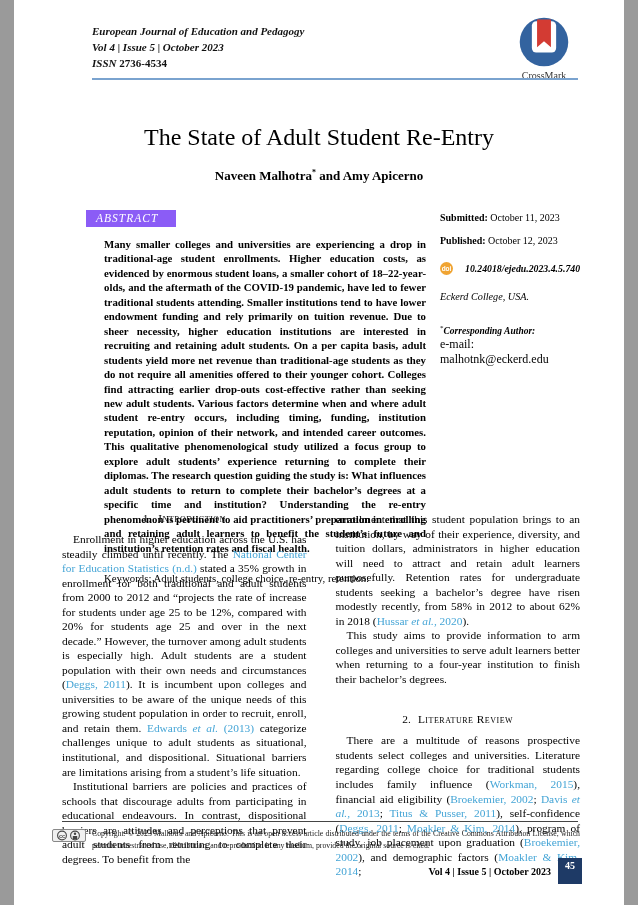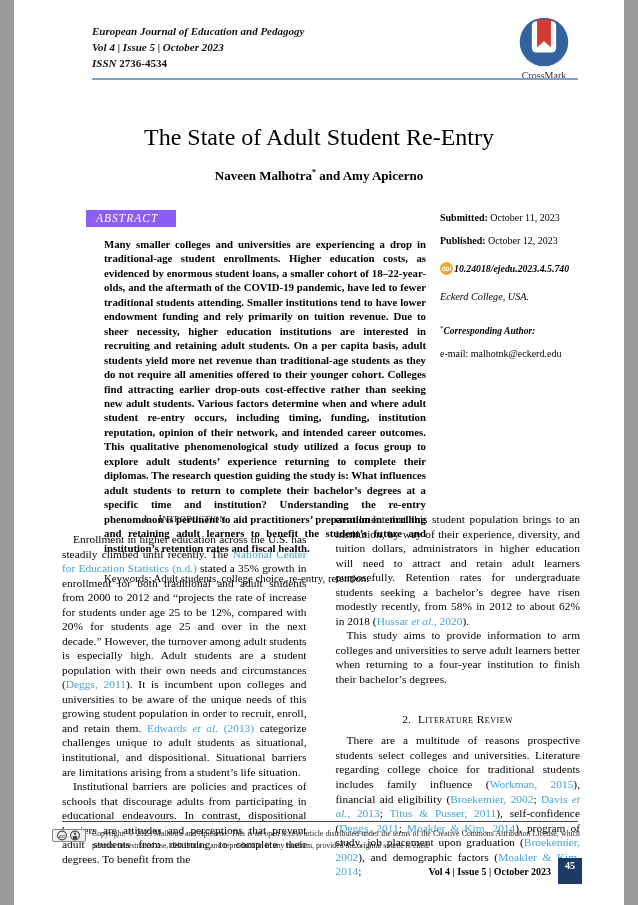--- a/index.html
+++ b/index.html
@@ -62,33 +62,33 @@
     padding-left: 18px;
     font-weight: bold; font-size: 10.8px; line-height: 1.34;
     text-align: justify; color: #000;
   }
   .abstract-keywords { padding-left: 18px; margin-top: 17px; font-size: 10.8px; color: #000; }
   .abstract-keywords .kw-label { font-weight: normal; }
 
   .abstract-side { flex: 1; font-size: 10px; color: #000; padding-top: 4px; }
   .meta-item { margin-bottom: 12px; }
   .meta-label { font-weight: bold; }
-  .doi-line { display: flex; align-items: center; gap: 1px; margin: 16px 0 14px 0; }
+  .doi-line { display: flex; align-items: center; gap: 12px; margin: 16px 0 14px 0; }
   .doi-icon {
     width: 13px; height: 13px; border-radius: 50%;
     background: #f0a432; color: #fff; font-size: 6.5px; font-weight: bold;
     display: flex; align-items: center; justify-content: center;
     font-family: "Liberation Sans", sans-serif;
   }
   .doi-text { font-style: italic; font-weight: bold; font-size: 9.8px; }
   .affiliation { font-style: italic; margin: 16px 0 22px 0; font-size: 10.2px; }
   .corresponding { font-size: 9.5px; }
   .corresponding .corr-label { font-weight: bold; font-style: italic; }
   .corresponding sup { font-size: 7px; }
-  .corr-email { font-size: 10px; margin-top: 12px; }
+  .corr-email { font-size: 12px; margin-top: 1px; }
 
   
   .columns {
     position: absolute; top: 512px; left: 48px; right: 44px;
     display: flex; gap: 29px;
   }
   .col { flex: 1; min-width: 0; }
   .section-heading {
     text-align: center; font-size: 11.4px; font-weight: normal;
     margin-bottom: 8px; color: #000;

